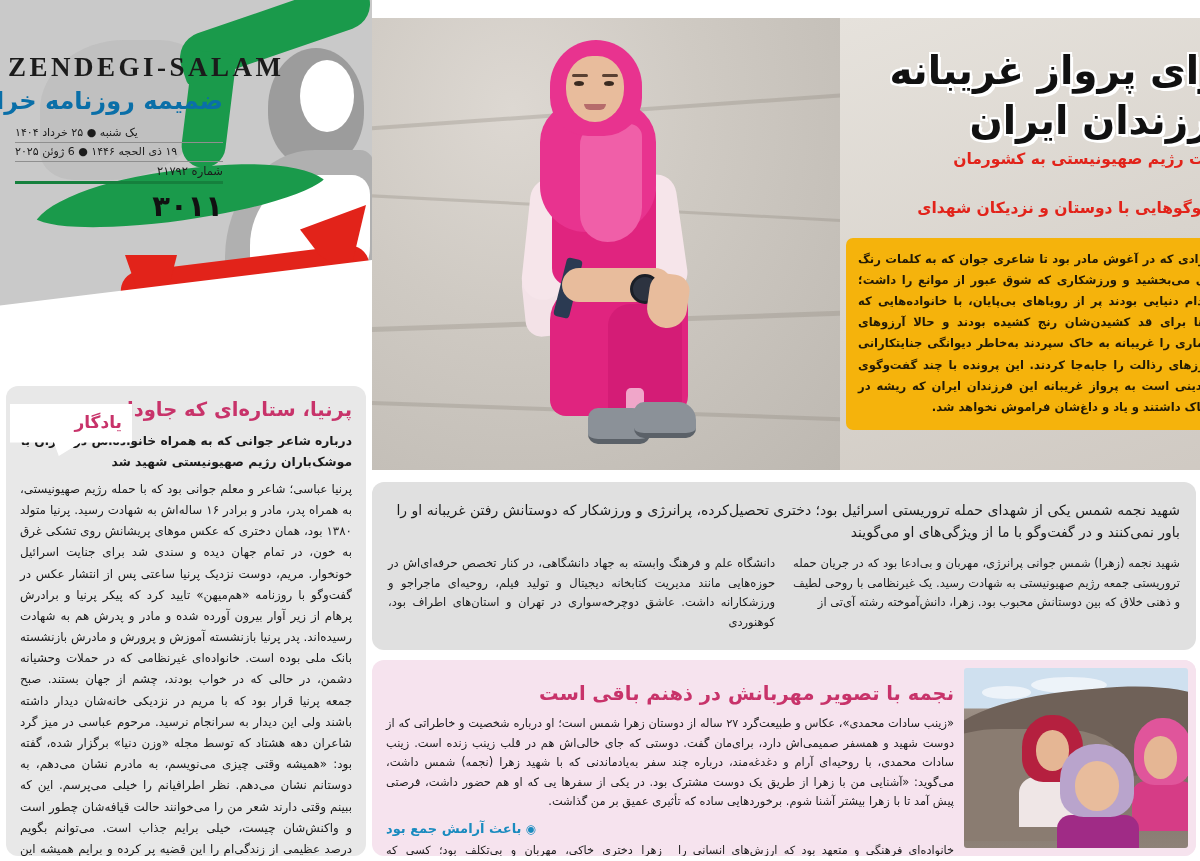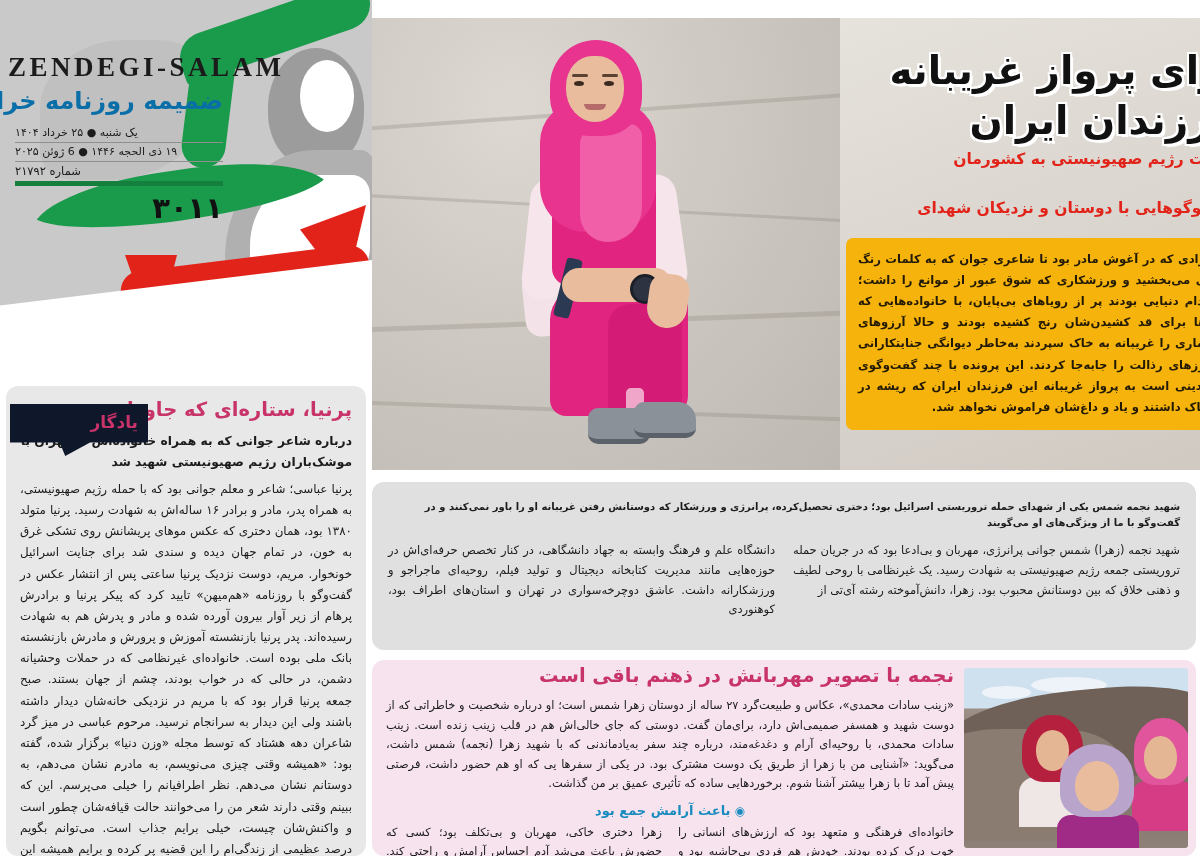--- a/index.html
+++ b/index.html
@@ -109,22 +109,22 @@
     text-align: right; direction: rtl; white-space: nowrap;
     letter-spacing: -1px;
   }
   .date-rows { margin-top: 9px; width: 208px; }
   .date-row {
     border-bottom: 1px solid #8f8f8f;
     font-size: 11px; color: #1b1b1b; text-align: left;
     padding: 2px 0 3px 0; white-space: nowrap; direction: rtl;
   }
   .issue-no {
-    border-bottom: 5px solid #15803d;
-    font-size: 11.5px; color: #1b1b1b; text-align: left;
+    border-bottom: 3px solid #15803d;
+    font-size: 11.5px; color: #1b1b1b; text-align: right;
     padding: 2px 0 3px 0; direction: rtl;
   }
   .issue-big {
     font-size: 29px; font-weight: 700; color: #111; margin-top: 5px;
     letter-spacing: 2px; direction: rtl; text-align: right; width: 112px;
   }
 
   
   #hero-photo {
     position: absolute; left: 372px; top: 18px;
@@ -258,22 +258,22 @@
     color: #1b1b1b; text-align: right; direction: rtl;
   }
   .a1-body {
     margin-top: 6px;
     font-size: 11.9px; line-height: 1.78; color: #1b1b1b;
     text-align: justify; direction: rtl;
   }
   
   .bubble-tag {
     position: absolute; left: 4px; top: 18px;
-    width: 138px; height: 52px;
-    background: #0f172a;
+    width: 122px; height: 52px;
+    background: #ffffff;
     clip-path: polygon(0 0, 100% 0, 100% 74%, 58% 74%, 40% 100%, 36% 74%, 0 74%);
     z-index: 3;
   }
   .bubble-tag span {
     display: block; padding: 8px 10px 0 0;
     font-size: 17px; font-weight: 700; color: #c8336a;
     direction: rtl; text-align: right;
   }
 
   
@@ -283,21 +283,21 @@
     background: #e0e0e0;
     border-radius: 12px;
     padding: 10px 16px 8px 16px;
   }
   .s2-title {
     font-size: 19.5px; font-weight: 700; color: #c8336a;
     text-align: right; direction: rtl; letter-spacing: -.5px;
   }
   .s2-deck {
     margin-top: 7px;
-    font-size: 10px; line-height: 1.6; font-weight: 700;
+    font-size: 14px; line-height: 1.6; font-weight: 400;
     color: #1b1b1b; text-align: right; direction: rtl;
   }
   .s2-cols {
     margin-top: 10px;
     display: flex; flex-direction: row-reverse; gap: 18px;
   }
   .s2-col {
     flex: 1;
     font-size: 11.5px; line-height: 1.72; color: #1b1b1b;
     text-align: justify; direction: rtl;
@@ -344,35 +344,35 @@
   .p-girl2 .bd { position:absolute; left:-4%; top:64%; width:110%; height:40%; background:#a02b86; border-radius:14px 14px 0 0;}
   .p-girl3 {
     position: absolute; left: 76%; top: 28%; width: 26%; height: 60%;
   }
   .p-girl3 .hj { position:absolute; left:0; top:0; width:100%; height:62%; background:#e0559b; border-radius: 48% 48% 35% 35%;}
   .p-girl3 .fc { position:absolute; left:16%; top:16%; width:58%; height:40%; background:#e5b694; border-radius:50%;}
   .p-girl3 .bd { position:absolute; left:-4%; top:58%; width:108%; height:46%; background:#d63c86; border-radius:14px 14px 0 0;}
 
   #s3-text {
     position: absolute; right: 232px; top: 0; left: 0;
-    padding: 4px 10px 8px 14px; height: 196px;
+    padding: 22px 10px 8px 14px; height: 196px;
   }
   .s3-title {
     font-size: 19.5px; font-weight: 700; color: #c8336a;
     text-align: right; direction: rtl; letter-spacing: -.5px;
   }
   .s3-intro {
     margin-top: 9px;
     font-size: 11.4px; line-height: 1.72; color: #1b1b1b;
     text-align: justify; direction: rtl;
   }
   .s3-sub {
     margin-top: 9px;
     font-size: 13px; font-weight: 700; color: #1a8bbf;
-    text-align: center; direction: rtl;
+    text-align: left; direction: rtl;
   }
   .s3-sub .bullet { font-size: 12px; padding-left: 4px; }
   .s3-cols {
     margin-top: 5px; display: flex; flex-direction: row-reverse; gap: 16px;
   }
   .s3-col {
     flex: 1;
     font-size: 11.3px; line-height: 1.7; color: #1b1b1b;
     text-align: justify; direction: rtl;
   }

